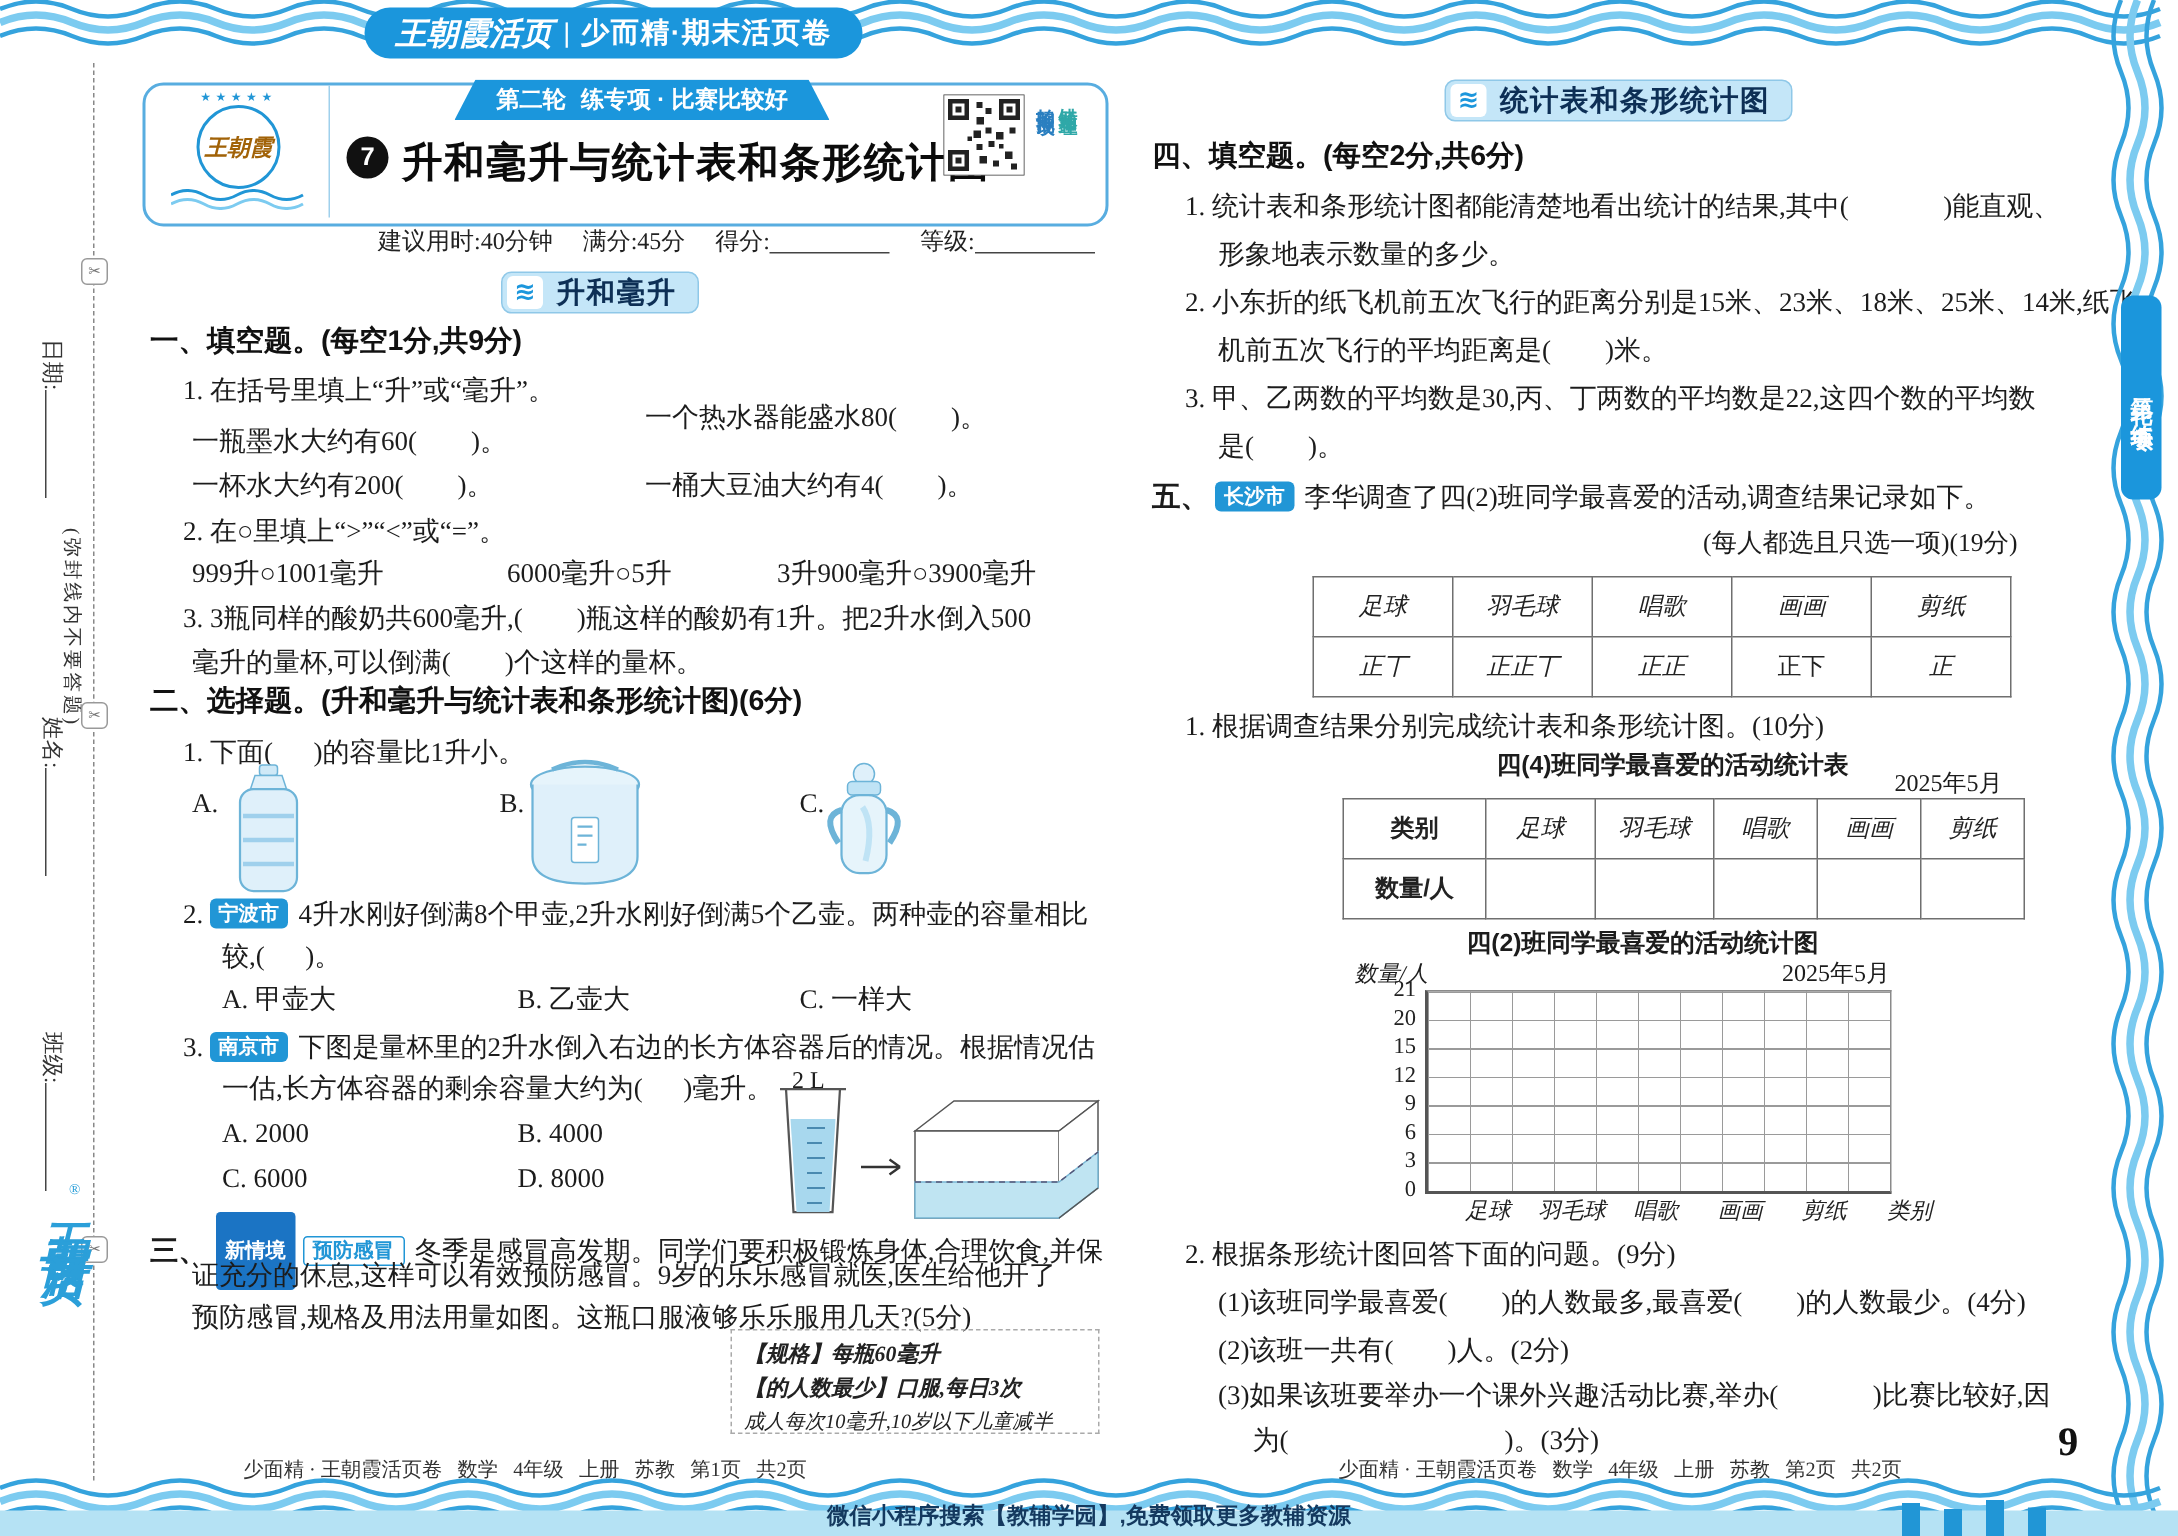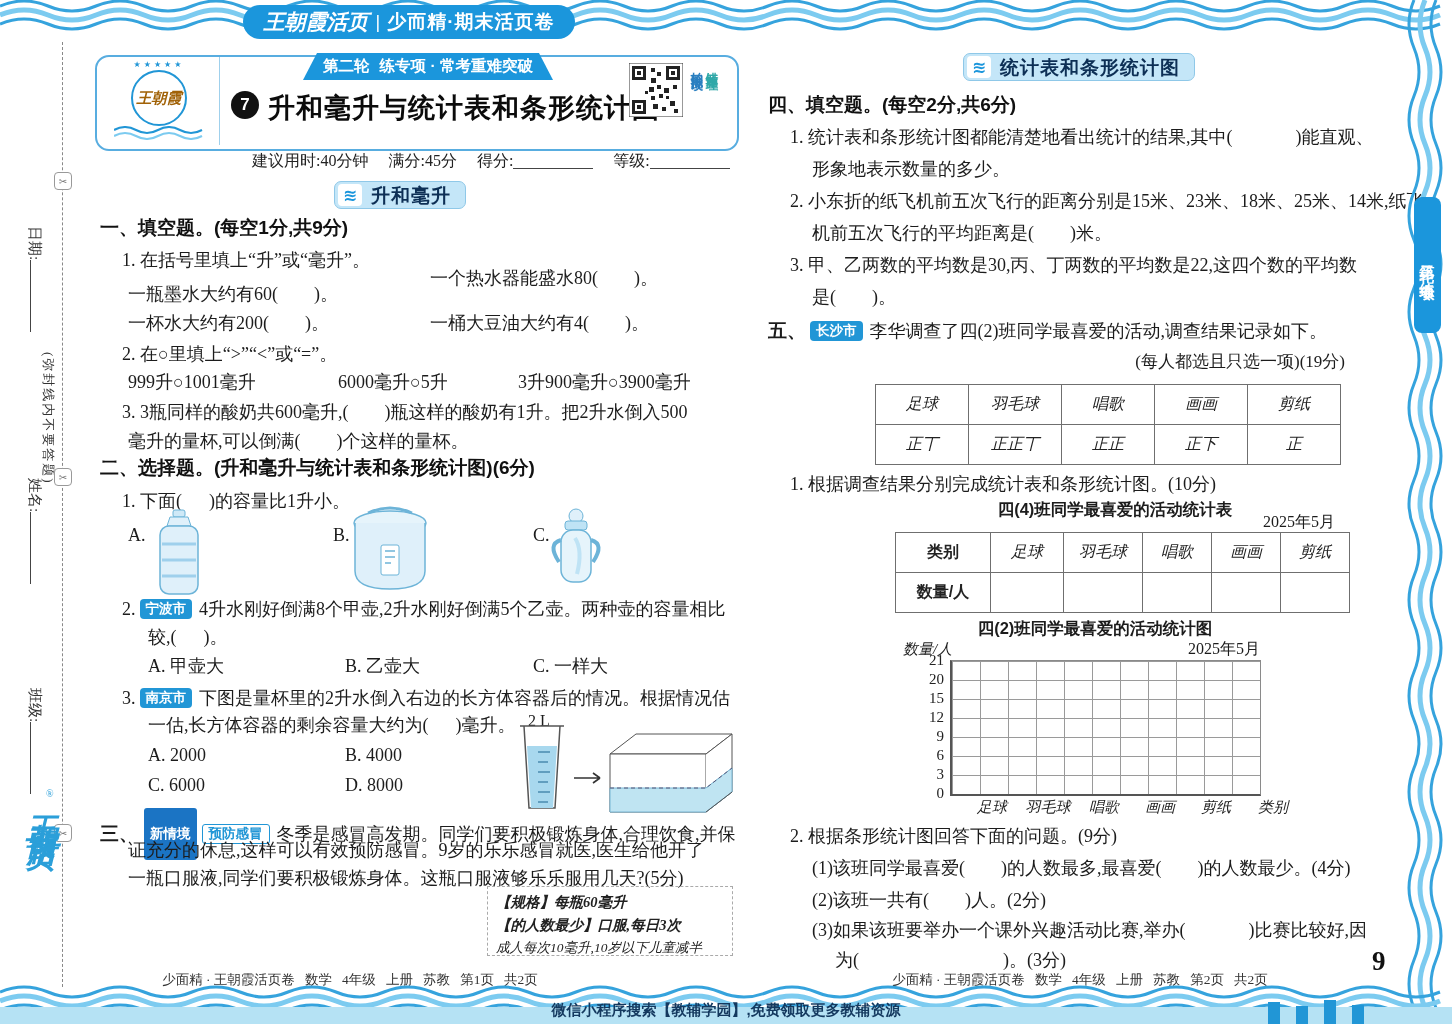--- a/index.html
+++ b/index.html
@@ -90,21 +90,21 @@
 <div class="vtab"><span>第二轮</span><span style="margin-top:12px">练专项</span></div>
 
 <div>
 
   <div class="abs" style="left:95px;top:55px;width:640px;height:92px;border:2px solid #58ade0;border-radius:14px"></div>
   <div class="abs" style="left:219px;top:57px;width:1px;height:88px;background:#9fd0ec"></div>
 
   <div class="abs" style="left:303px;top:53px;width:250px;height:27px;background:#1b96dc;z-index:3;
        clip-path:polygon(14px 0,236px 0,250px 27px,0 27px);display:flex;align-items:center;justify-content:center">
     <span style="font:bold 15.5px 'Liberation Sans',sans-serif;color:#fff;margin-right:10px">第二轮</span>
-    <span style="font:bold 15.5px 'Liberation Sans',sans-serif;color:#fff">练专项 · 常考重难突破</span>
+    <span style="font:bold 15.5px 'Liberation Sans',sans-serif;color:#fff">练专项 · 比赛比较好</span>
   </div>
 
   <div class="abs" style="left:104px;top:60px;width:110px;height:84px;text-align:center">
     <div style="font:8px 'DejaVu Sans',sans-serif;color:#2196d6;letter-spacing:3px">★★★★★</div>
     <div style="width:52px;height:52px;border:2px solid #2196d6;border-radius:50%;margin:1px auto 0;display:flex;align-items:center;justify-content:center">
       <span style="font:bold italic 15px 'Liberation Serif',serif;color:#a16207">王朝霞</span>
     </div>
     <svg width="90" height="14">
       <path d="M0 4 q11 -6 22 0 t22 0 t22 0 t22 0" fill="none" stroke="#2196d6" stroke-width="2"></path>
       <path d="M0 10 q11 -6 22 0 t22 0 t22 0 t22 0" fill="none" stroke="#7ccbf0" stroke-width="2"></path>
@@ -223,21 +223,21 @@
     <path d="M100 32 l26 -20 h96 l-26 20 z" fill="#fff" stroke="#555"></path>
     <path d="M100 32 h96 v58 h-96 z" fill="#fff" stroke="#555"></path>
     <path d="M196 32 l26 -20 v58 l-26 20" fill="#fff" stroke="#555"></path>
     <path d="M100 66 h96 l26 -20 v24 l-26 20 h-96 z" fill="#bfe4f2" stroke="#77b5d3"></path>
     <path d="M100 66 h96 l26 -20" fill="none" stroke="#557" stroke-width="1" stroke-dasharray="4 3"></path>
     <path d="M196 90 l26 -20" fill="none" stroke="#555" stroke-width="1"></path>
   </svg>
 
   <div class="abs" style="left:100px;top:808px;white-space:pre"><span style="font:bold 19px 'Liberation Sans',sans-serif">三、</span><span class="badge-dark">新情境</span><span class="badge-outline">预防感冒</span><span style="font:18px 'Liberation Serif',serif">冬季是感冒高发期。同学们要积极锻炼身体,合理饮食,并保</span></div>
   <div class="line" style="left:128px;top:840px">证充分的休息,这样可以有效预防感冒。9岁的乐乐感冒就医,医生给他开了</div>
-  <div class="line" style="left:128px;top:868px">一瓶口服液,同学们要积极锻炼身体。这瓶口服液够乐乐服用几天?(5分)</div>
+  <div class="line" style="left:128px;top:868px">预防感冒,规格及用法用量如图。这瓶口服液够乐乐服用几天?(5分)</div>
 
   <div class="abs" style="left:487px;top:886px;width:246px;height:70px;border:1.5px dashed #aaa;padding:6px 8px;box-sizing:border-box">
     <div style="font:bold 14.5px 'Liberation Serif',serif;color:#222;font-style:italic">【规格】每瓶60毫升</div>
     <div style="font:bold 14.5px 'Liberation Serif',serif;color:#222;font-style:italic;margin-top:4px">【的人数最少】口服,每日3次</div>
     <div style="font:italic 13.5px 'Liberation Serif',serif;color:#222;margin-top:4px">成人每次10毫升,10岁以下儿童减半</div>
   </div>
 
   <div class="abs" style="left:140px;top:971px;width:420px;text-align:center;font:13.5px 'Liberation Serif',serif;color:#333;white-space:pre">少面精 · 王朝霞活页卷   数学   4年级   上册   苏教   第1页   共2页</div>
 </div>
 
@@ -265,21 +265,21 @@
       <td style="width:90px;height:37px;font-style:italic">足球</td>
       <td style="width:90px;font-style:italic">羽毛球</td>
       <td style="width:90px;font-style:italic">唱歌</td>
       <td style="width:90px;font-style:italic">画画</td>
       <td style="width:90px;font-style:italic">剪纸</td>
     </tr>
     <tr>
       <td style="height:37px;font-style:italic">正丅</td>
       <td style="font-style:italic">正正丅</td>
       <td style="font-style:italic">正正</td>
-      <td style="font-style:italic">正下</td>
+      <td style="">正下</td>
       <td style="font-style:italic">正</td>
     </tr>
   </tbody>
     </table>
 
   <div class="line" style="left:790px;top:474px">1. 根据调查结果分别完成统计表和条形统计图。(10分)</div>
 
   <div class="abs" style="left:895px;top:499px;width:440px;text-align:center;font:bold 16.5px 'Liberation Sans',sans-serif">四(4)班同学最喜爱的活动统计表</div>
   <div class="abs" style="left:895px;top:512px;width:440px;text-align:right;font:16px 'Liberation Serif',serif">2025年5月</div>
   <table class="grid" style="position:absolute;left:895px;top:532px">

